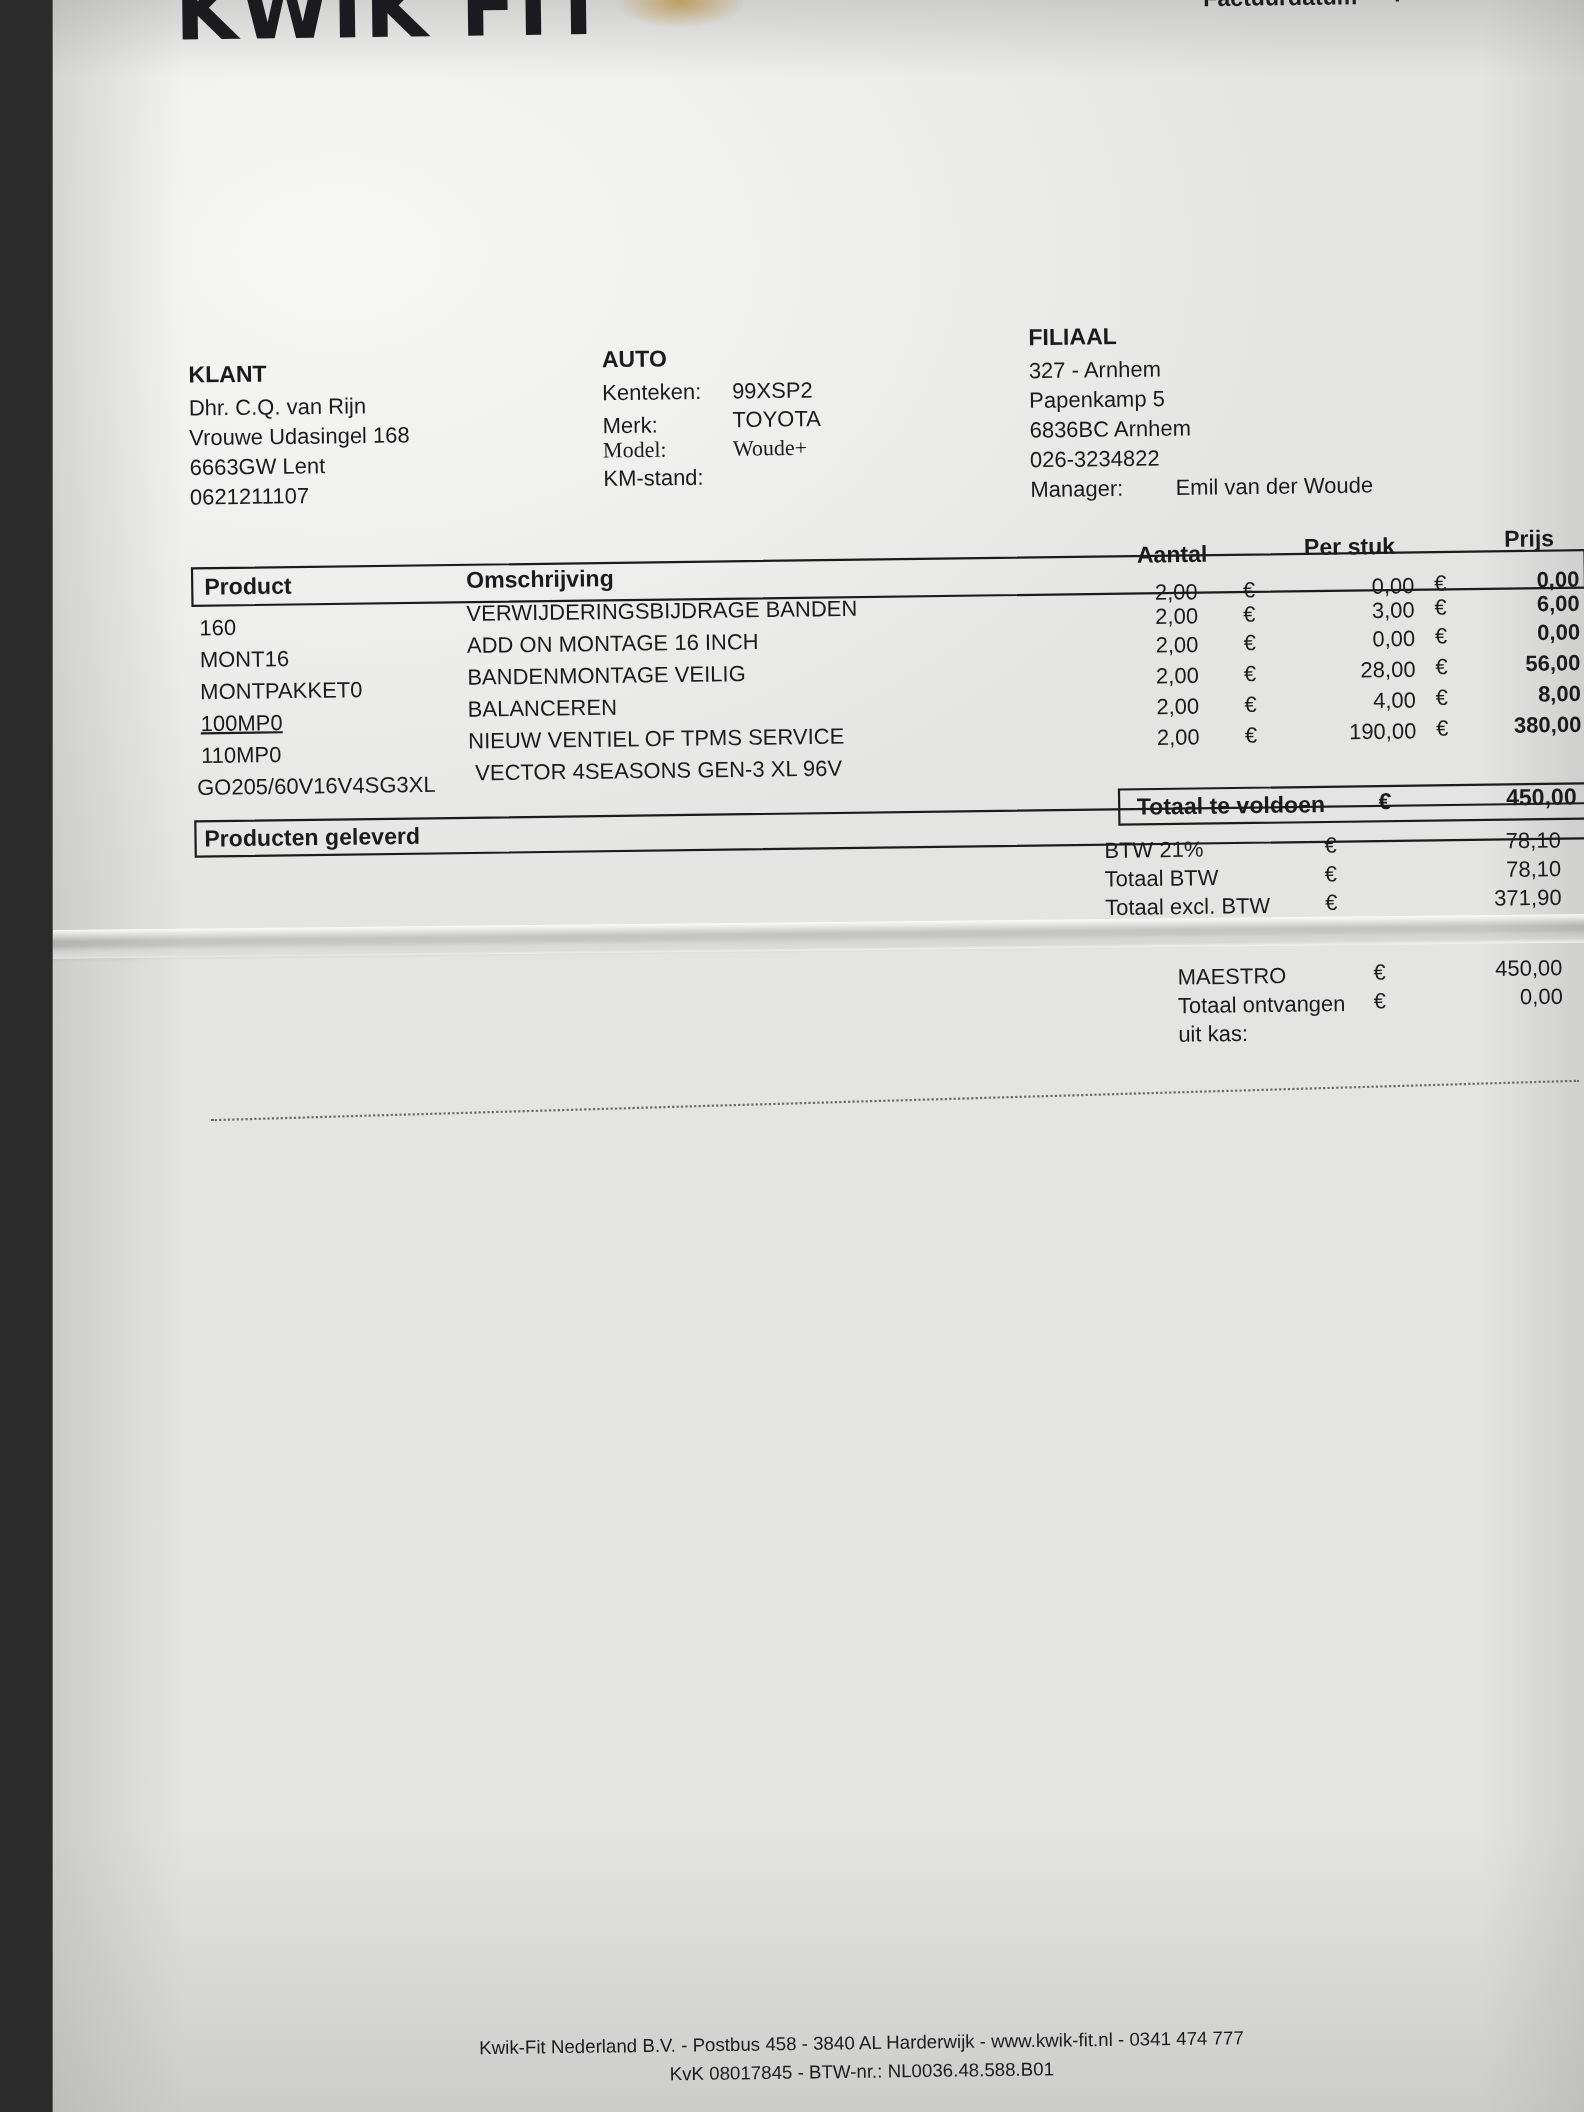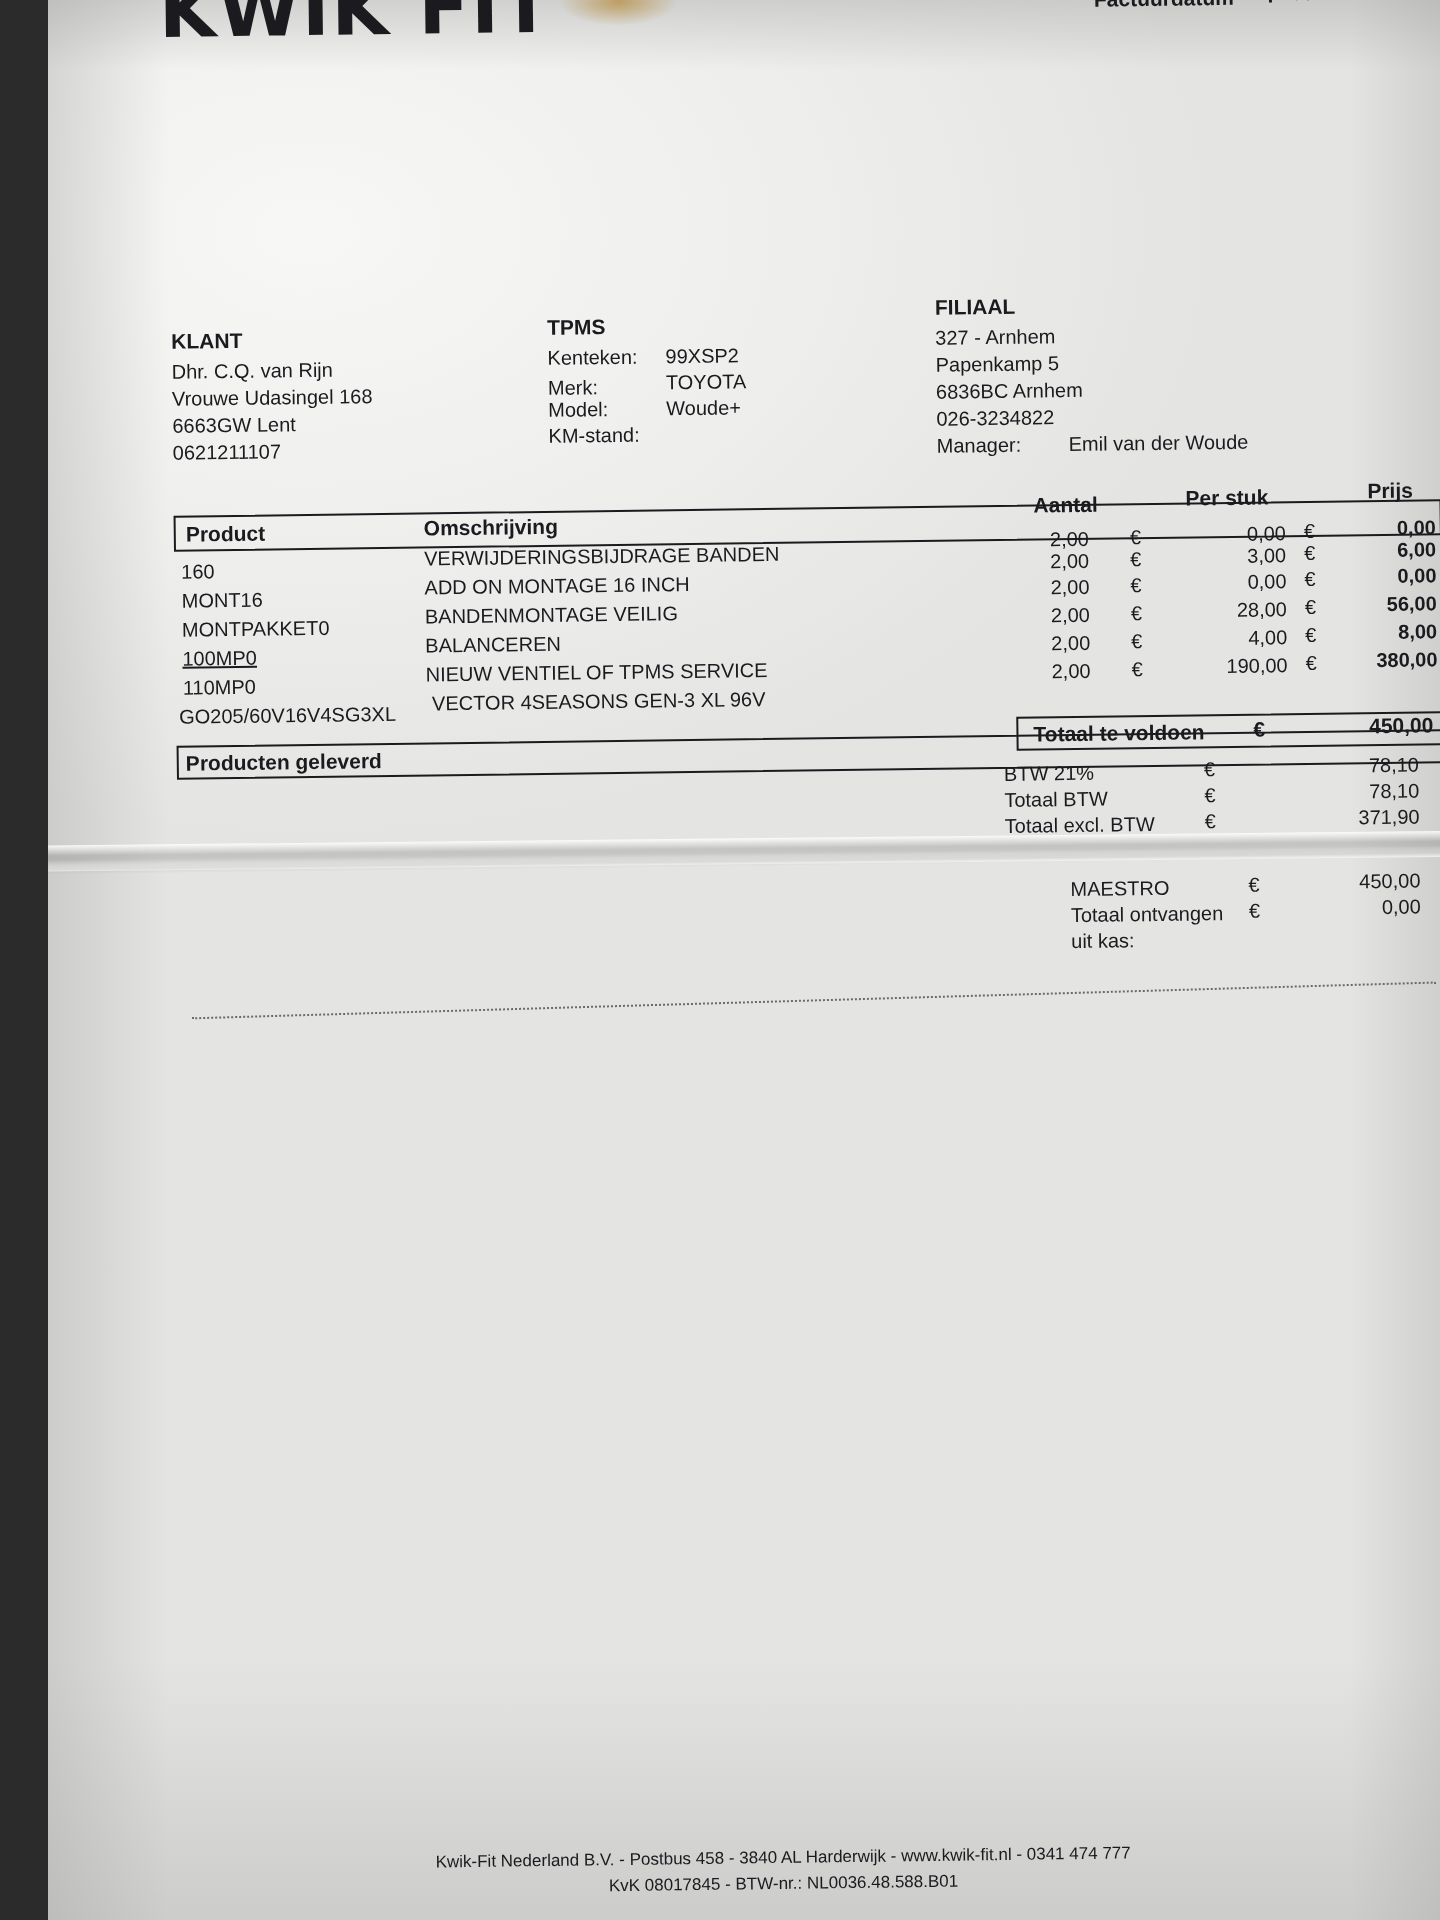--- a/index.html
+++ b/index.html
@@ -152,30 +152,30 @@
 
     <div class="block" style="left:128px; top:322px;">
       <div class="head">KLANT</div>
       <div class="line" style="margin-top:7px;">Dhr. C.Q. van Rijn</div>
       <div class="line" style="margin-top:4px;">Vrouwe Udasingel 168</div>
       <div class="line" style="margin-top:4px;">6663GW Lent</div>
       <div class="line" style="margin-top:4px;">0621211107</div>
     </div>
 
     <div class="block" style="left:504px; top:313px;">
-      <div class="head">TPMS</div>
+      <div class="head">AUTO</div>
       <div style="position:relative; margin-top:7px; height:26px;">
         <span class="txt line sz-base" style="left:0; top:0;">Kenteken:</span>
         <span class="txt line sz-base" style="left:118px; top:0;">99XSP2</span>
       </div>
       <div style="position:relative; height:26px;">
         <span class="txt line sz-base" style="left:0; top:4px;">Merk:</span>
         <span class="txt line sz-base" style="left:118px; top:0;">TOYOTA</span>
       </div>
-      <div style="position:relative; height:26px;">
+      <div style="position:relative; height:26px;font-family:Liberation Serif, serif;">
         <span class="txt line sz-base" style="left:0; top:0;">Model:</span>
         <span class="txt line sz-base" style="left:118px; top:0;">Woude+</span>
       </div>
       <div style="position:relative; height:26px;">
         <span class="txt line sz-base" style="left:0; top:0;">KM-stand:</span>
         <span class="txt line sz-base" style="left:118px; top:0;"></span>
       </div>
     </div>
 
     <div class="block" style="left:892px; top:298px;">

